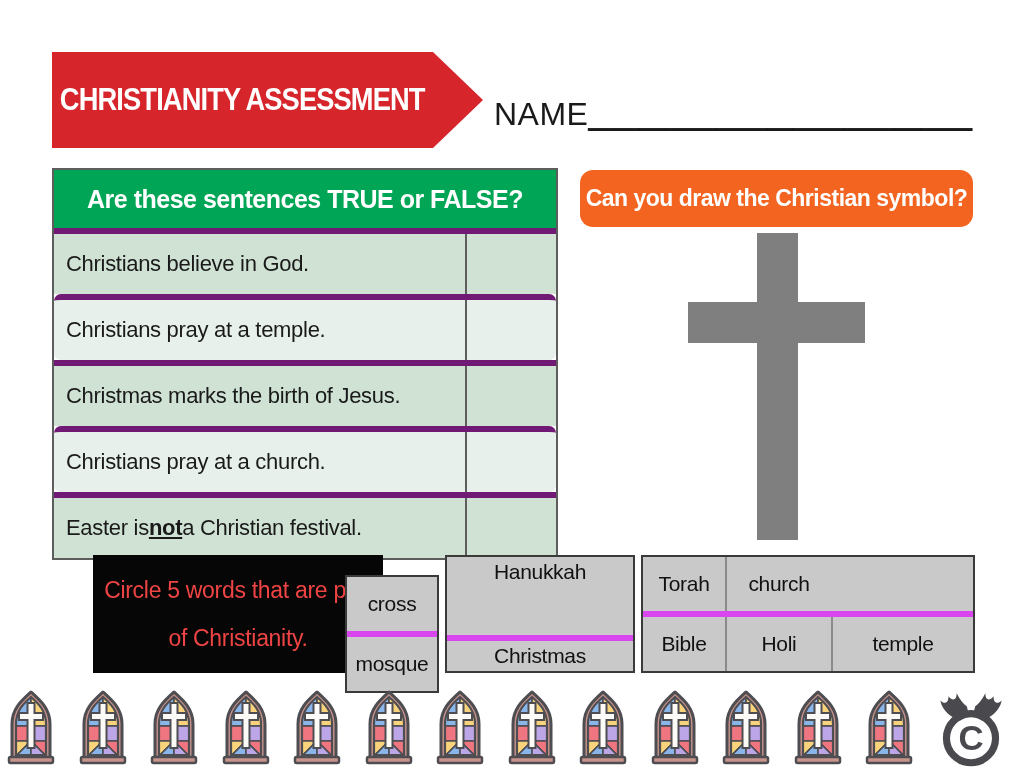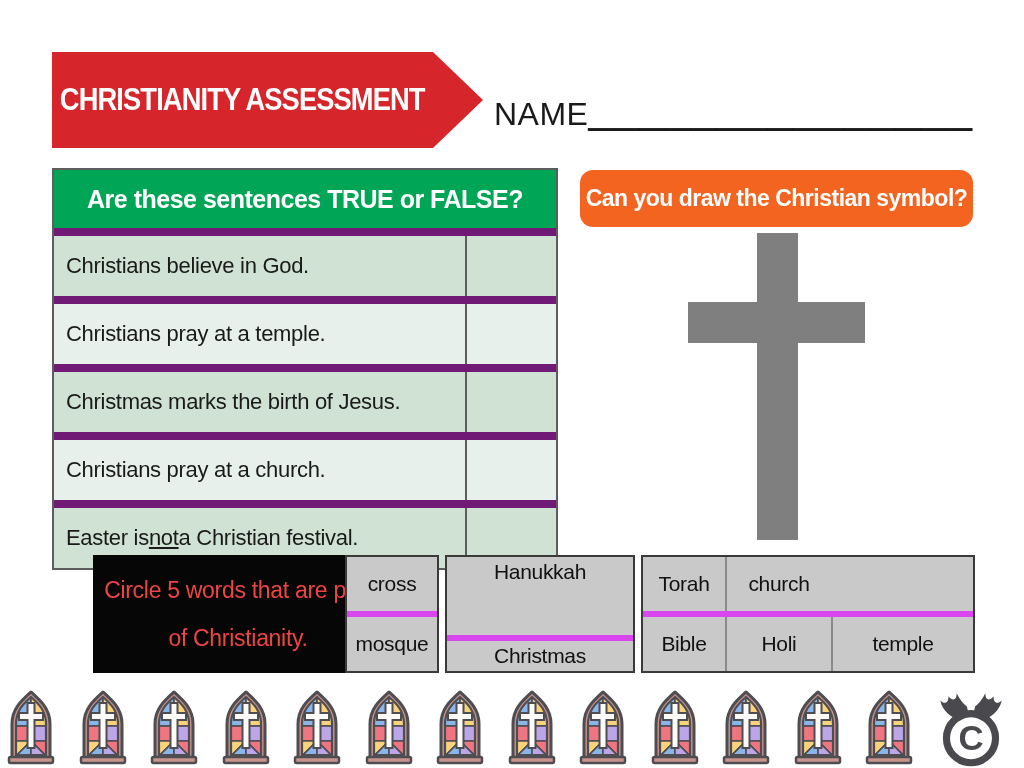--- a/index.html
+++ b/index.html
@@ -31,29 +31,29 @@
   
   .tf-table{
     position:absolute;left:52px;top:168px;width:506px;
     border:2px solid #5d5d5d;box-sizing:border-box;
   }
   .tf-header{
     height:58px;background:var(--header-green);color:#fff;
     display:flex;align-items:center;justify-content:center;
     font-size:25px;font-weight:700;letter-spacing:-.5px;
   }
-  .tf-row{display:flex;height:60px;border-top:8px solid #701a75;}
+  .tf-row{display:flex;height:60px;border-top:6px solid #701a75;}
   .tf-row.shade-a{background:var(--row-sage);}
-  .tf-row.shade-b{background:var(--row-sage-light);}
+  .tf-row.shade-b{background:var(--row-sage-light);border-radius:7px;}
   .tf-text{
     flex:1;display:flex;align-items:center;padding-left:12px;
     font-size:22px;color:#1a1a1a;letter-spacing:-.3px;
   }
   .tf-answer{width:91px;border-left:2px solid #5d5d5d;box-sizing:border-box;}
-  .u{text-decoration:underline;font-weight:400;}
+  .u{text-decoration:underline;font-weight:700;}
   
   .draw-title{
     position:absolute;left:580px;top:170px;width:393px;height:57px;
     background:var(--accent-orange);border-radius:13px;color:#fff;
     display:flex;align-items:center;justify-content:center;
     font-size:23px;font-weight:700;letter-spacing:-.5px;white-space:nowrap;
   }
   .cross-v{position:absolute;left:757px;top:233px;width:41px;height:307px;background:var(--cross-gray);}
   .cross-h{position:absolute;left:688px;top:302px;width:177px;height:41px;background:var(--cross-gray);}
   
@@ -61,21 +61,21 @@
     position:absolute;left:52px;top:555px;width:290px;height:118px;
     background:var(--instruction-black);color:#ef4444;box-sizing:border-box;
     display:flex;align-items:center;justify-content:center;text-align:center;
     font-size:23px;line-height:2.1;padding:0 8px;letter-spacing:-.3px;margin-left:41px;
   }
   .word-grid{position:absolute;left:345px;top:555px;height:118px;display:flex;gap:6px;}
   .wg-group{
     border:2px solid #3a3a3a;box-sizing:border-box;height:118px;
     display:flex;flex-direction:column;background:var(--cell-gray);
   }
-  .wg-group-1{width:94px;}
+  .wg-group-1{width:94px;margin-top:20px;}
   .wg-group-2{width:190px;gap:48px;}
   .wg-group-3{width:334px;}
   .wg-row{display:flex;flex:1;}
   .wg-row + .wg-row{border-top:6px solid #d946ef;}
   .wg-cell{
     flex:1;display:flex;align-items:center;justify-content:center;
     font-size:21px;color:#111;background:var(--cell-gray);letter-spacing:-.3px;
   }
   .wg-cell + .wg-cell{border-left:2px solid #8a8a8a;}
   .wg-group-3 .wg-cell:nth-child(1){flex:0 0 82px;}

